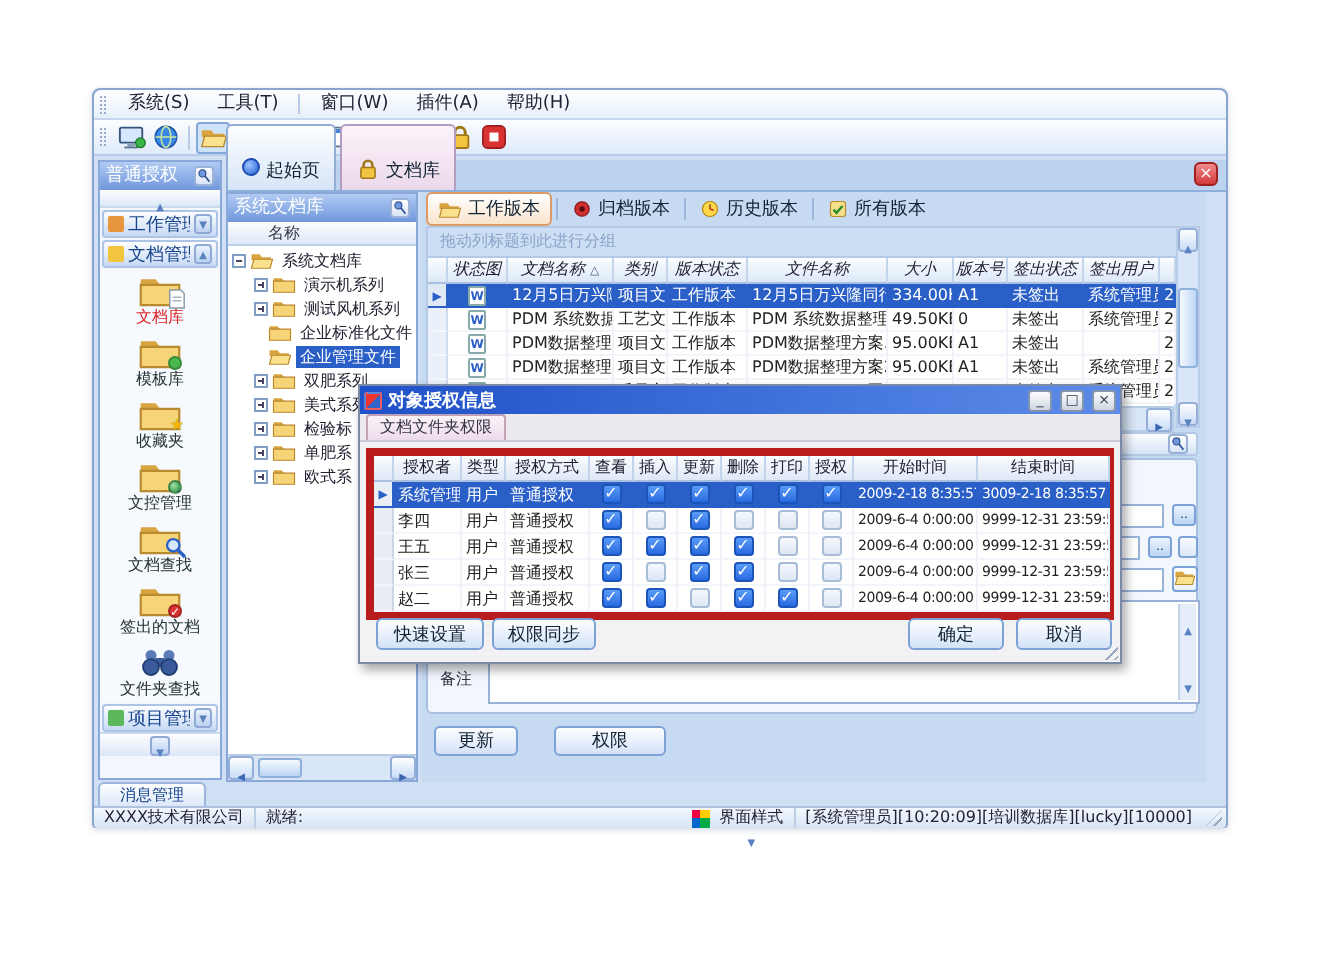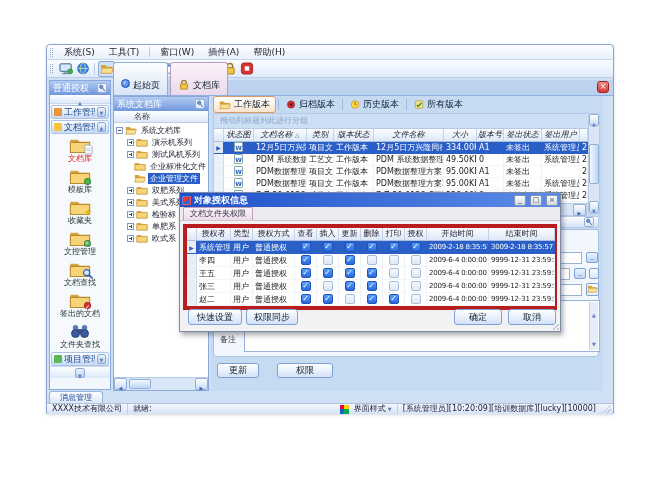--- a/index.html
+++ b/index.html
@@ -840,20 +840,20 @@
   <div class="msgtab">消息管理</div>
   <div class="statusbar">
     <span class="scell">XXXX技术有限公司</span>
     <span class="scell sflex" style="border-right:none;">就绪:</span>
     <span class="sico">
         <i></i>
         <i></i>
         <i></i>
         <i></i>
       </span>
-    <span class="scell" style="border-right:none;display:flex;align-items:center;gap:2px;">
+    <span class="scell" style="border-right:none;display:flex;align-items:center;gap:2px;flex-direction:column;">
       <span>界面样式</span>
         <span class="ar-d"></span>
     </span>
     <span class="scell" style="border-left:1px solid #bccfe8;border-right:none;">[系统管理员][10:20:09][培训数据库][lucky][10000]</span>
     <span class="sgrip"></span>
   </div>
 </div>
 
 </body></html>

